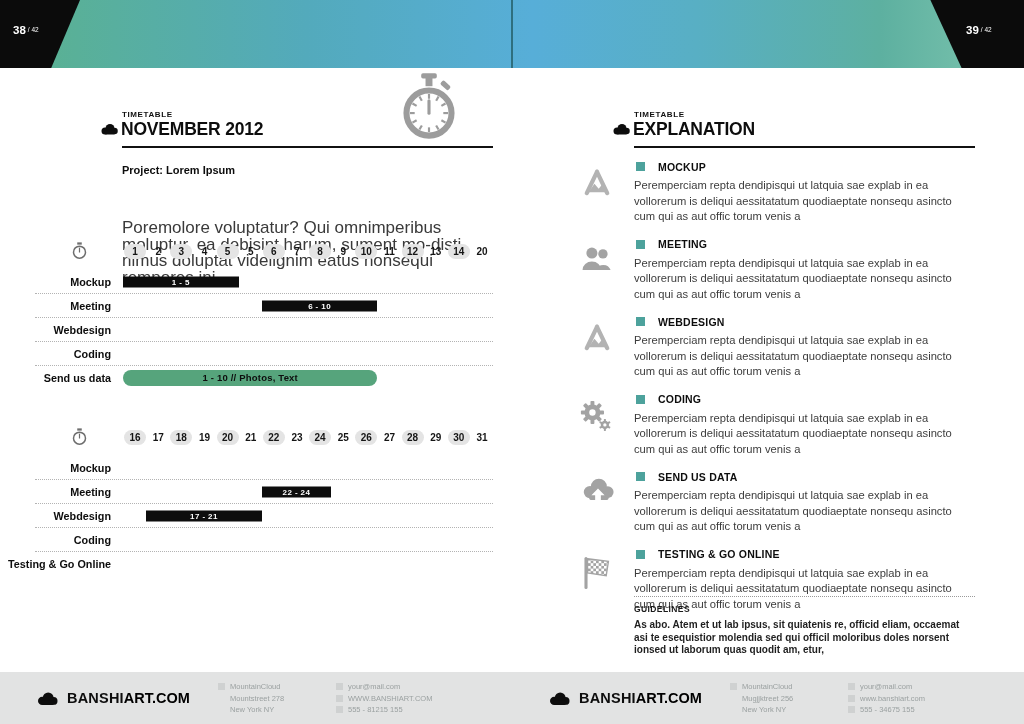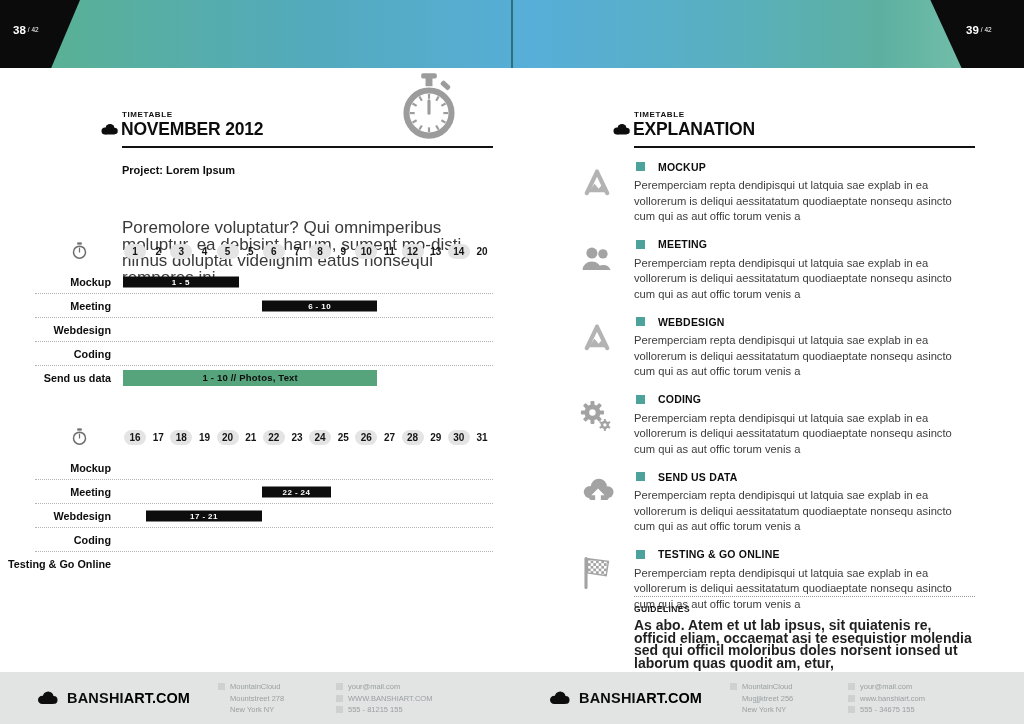--- a/index.html
+++ b/index.html
@@ -56,26 +56,26 @@
   .exp-item{display:flex;margin-bottom:13px;min-height:49px;}
   .exp-icon{width:58px;box-sizing:border-box;padding-left:4px;padding-top:7px;}
   .exp-body{width:341px;}
   .title-row{display:flex;align-items:center;height:13px;margin-bottom:5px;}
   .bullet{width:9px;height:9px;background:#4da29c;margin-left:2px;flex:none;}
   .exp-title{margin-left:13px;font-size:10.5px;font-weight:700;letter-spacing:.2px;color:#0d0d0d;white-space:nowrap;}
   .exp-text{margin:0;font-size:11.2px;line-height:15.5px;color:#3c3c3c;}
 
   .guidelines{position:absolute;left:122px;top:528px;width:341px;border-top:1px dotted #9a9a9a;padding-top:7px;}
   .g-title{font-size:8.5px;font-weight:700;letter-spacing:.4px;color:#1a1a1a;margin-bottom:5px;}
-  .g-text{font-size:14px;line-height:12.5px;font-weight:600;color:#1f1f1f;margin:0;}
+  .g-text{font-size:10px;line-height:12.5px;font-weight:600;color:#1f1f1f;margin:0;}
 
   
   .footer{position:absolute;left:0;top:672px;width:1024px;height:52px;background:#e2e3e3;display:flex;}
   .fhalf{width:512px;position:relative;}
-  .flogo{position:absolute;left:35px;top:50%;transform:translateY(-50%);display:flex;align-items:flex-start;}
+  .flogo{position:absolute;left:35px;top:50%;transform:translateY(-50%);display:flex;align-items:flex-end;}
   .flogo svg{margin-right:8px;}
   .flogo .b{font-weight:800;font-size:14.5px;letter-spacing:.2px;color:#0d0d0d;}
   .flogo .r{font-weight:700;font-size:14.5px;color:#000000;}
   .fcol{position:absolute;top:9px;font-size:7.5px;line-height:11.5px;color:#9ba1a1;}
   .fcol.addr{left:218px;} .fcol.cont{left:336px;}
   .fline{display:flex;align-items:center;white-space:nowrap;}
   .fsq{width:7px;height:7px;background:#cfd1d1;margin-right:5px;display:inline-block;flex:none;}
   .fsp{width:12px;display:inline-block;flex:none;}
 </style>
 </head>
@@ -177,21 +177,21 @@
         <span class="glabel">Webdesign</span>
         <div class="gtrack"></div>
       </div>
       <div class="grow">
         <span class="glabel">Coding</span>
         <div class="gtrack"></div>
       </div>
       <div class="grow">
         <span class="glabel">Send us data</span>
         <div class="gtrack">
-            <div class="gbar green" style="left: 0%; width: 68.75%;">1 - 10 // Photos, Text</div>
+            <div class="gbar green" style="left: 0%; width: 68.75%; border-radius: 8px;">1 - 10 // Photos, Text</div>
           </div>
       </div>
     </div>
 
     <div class="gantt g2">
       <div class="ghead">
         <span class="gclock">
           <svg width="15" height="18" viewBox="0 0 20 23">
               <rect x="7" y="0" width="6" height="3" fill="#6e6e6e"></rect>
               <circle cx="10" cy="13" r="8" fill="none" stroke="#6e6e6e" stroke-width="2"></circle>

